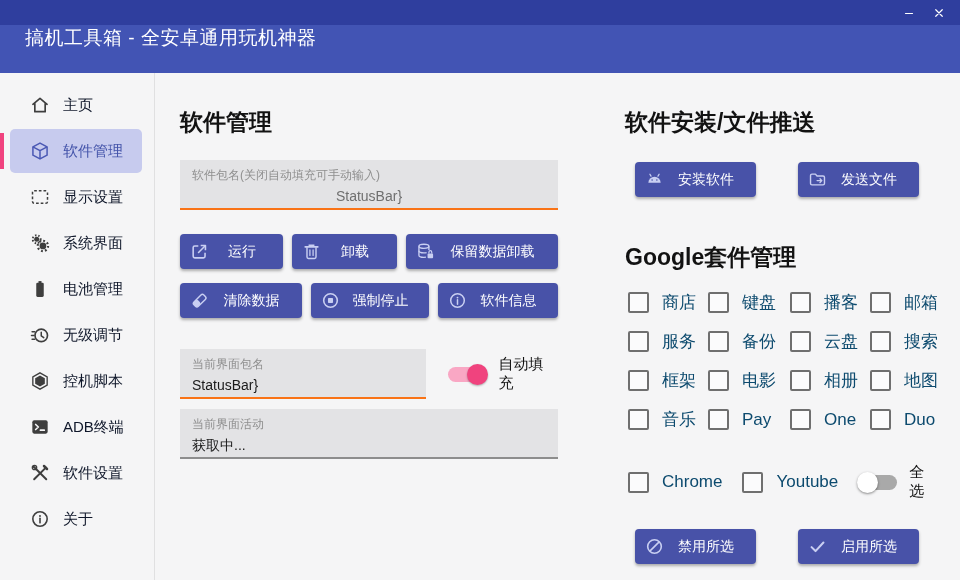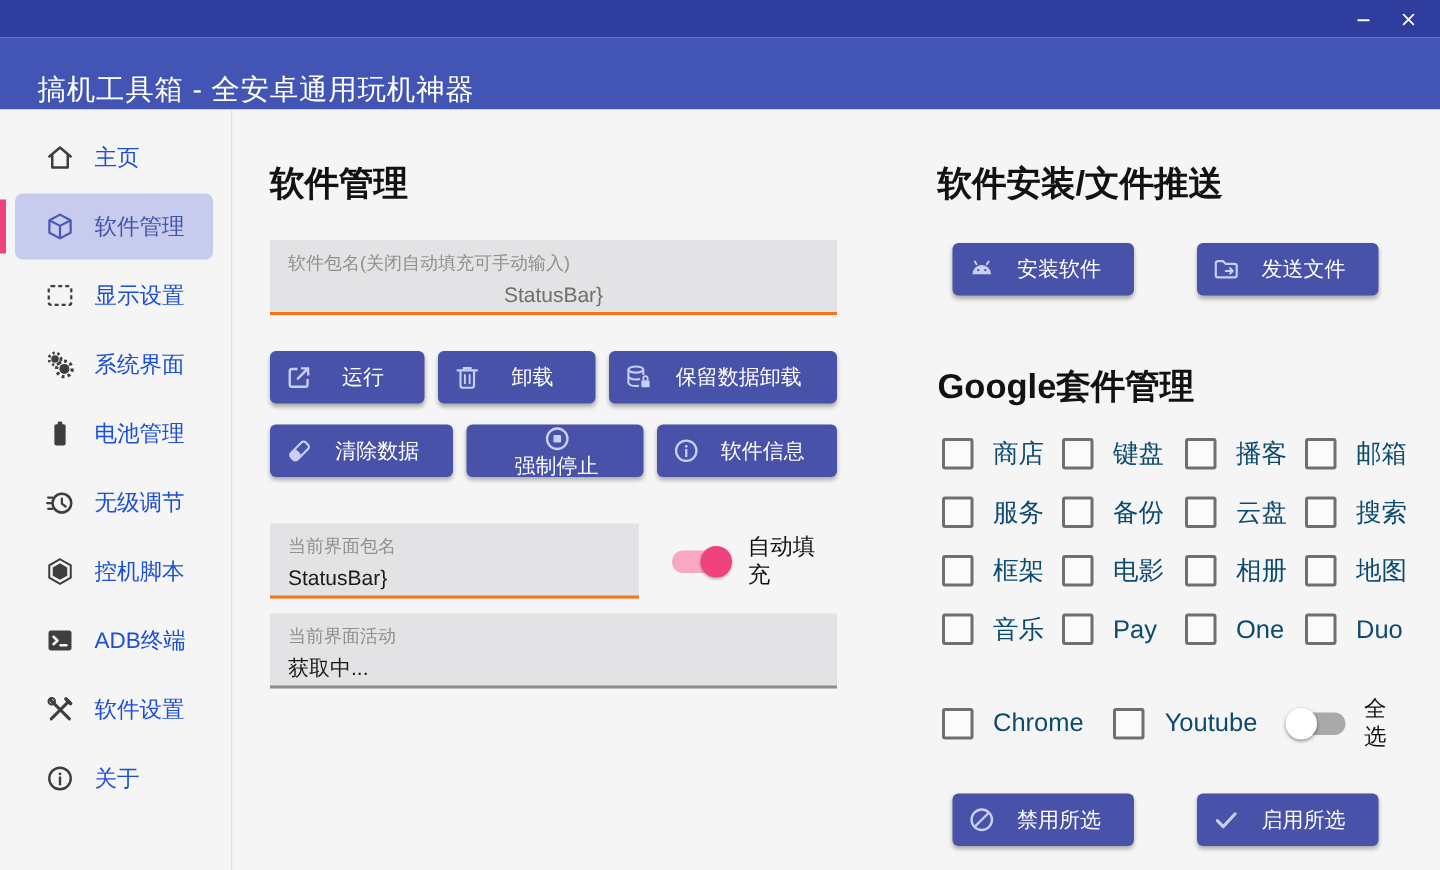--- a/index.html
+++ b/index.html
@@ -5,26 +5,26 @@
   html,body{margin:0;padding:0}
   body{
     width:960px;height:580px;overflow:hidden;
     font-family:"Liberation Sans","DejaVu Sans",sans-serif;
     background:#f5f5f6;color:#161616;
   }
   
   .titlebar{height:25px;background:#2f3e9e;display:flex;justify-content:flex-end;align-items:center;padding-right:6px}
   .win-btn{width:30px;height:25px;display:flex;align-items:center;justify-content:center;color:#fff;cursor:pointer}
   .win-btn svg{width:12px;height:12px}
-  .header{height:48px;background:#4254b4;display:flex;align-items:flex-end;padding-left:25px}
+  .header{height:48px;background:#4254b4;display:flex;align-items:flex-start;padding-left:25px}
   .header .title{color:#fff;font-size:19px;letter-spacing:.5px}
   
   .main{display:flex;height:507px}
   .sidebar{width:155px;box-sizing:border-box;border-right:1px solid #e0e0e1;padding-top:8px;background:#f5f5f6}
-  .side-item{height:44px;margin:2px 12px 2px 10px;display:flex;align-items:center;gap:13px;padding-left:20px;border-radius:5px;position:relative;color:#1d4ed8;font-size:15px;cursor:pointer}
+  .side-item{height:44px;margin:2px 12px 2px 10px;display:flex;align-items:center;gap:13px;padding-left:20px;border-radius:5px;position:relative;color:#0f172a;font-size:15px;cursor:pointer}
   .side-item .ic{width:20px;height:20px;color:#3e3e3e;flex-shrink:0}
   .side-item.active{background:#c7cbee;color:#4454aa}
   .side-item.active .ic{color:#4a58b4}
   .accent{position:absolute;left:-10px;top:4px;width:4px;height:36px;background:#f0437e}
   .content{position:relative;flex:1;background:#f5f5f6}
   .col-left{position:absolute;left:25px;top:0;width:378px}
   .col-right{position:absolute;left:470px;top:0;width:312px}
   h1{font-size:23px;margin:0;color:#121212;font-weight:bold;line-height:27px}
   .h-pad{padding-top:36px}
   
@@ -284,21 +284,21 @@
               <span class="lbl">保留数据卸载</span>
             </button>
           </div>
           <div class="btn-row">
             <button class="btn" style="width: 122px;">
               <svg class="ic">
                 <use href="#i-eraser"></use>
               </svg>
               <span class="lbl">清除数据</span>
             </button>
-            <button class="btn" style="width: 118px; flex-direction: column;">
+            <button class="btn" style="width: 118px;">
               <svg class="ic">
                 <use href="#i-stop"></use>
               </svg>
               <span class="lbl">强制停止</span>
             </button>
             <button class="btn" style="width: 120px;">
               <svg class="ic">
                 <use href="#i-info"></use>
               </svg>
               <span class="lbl">软件信息</span>

